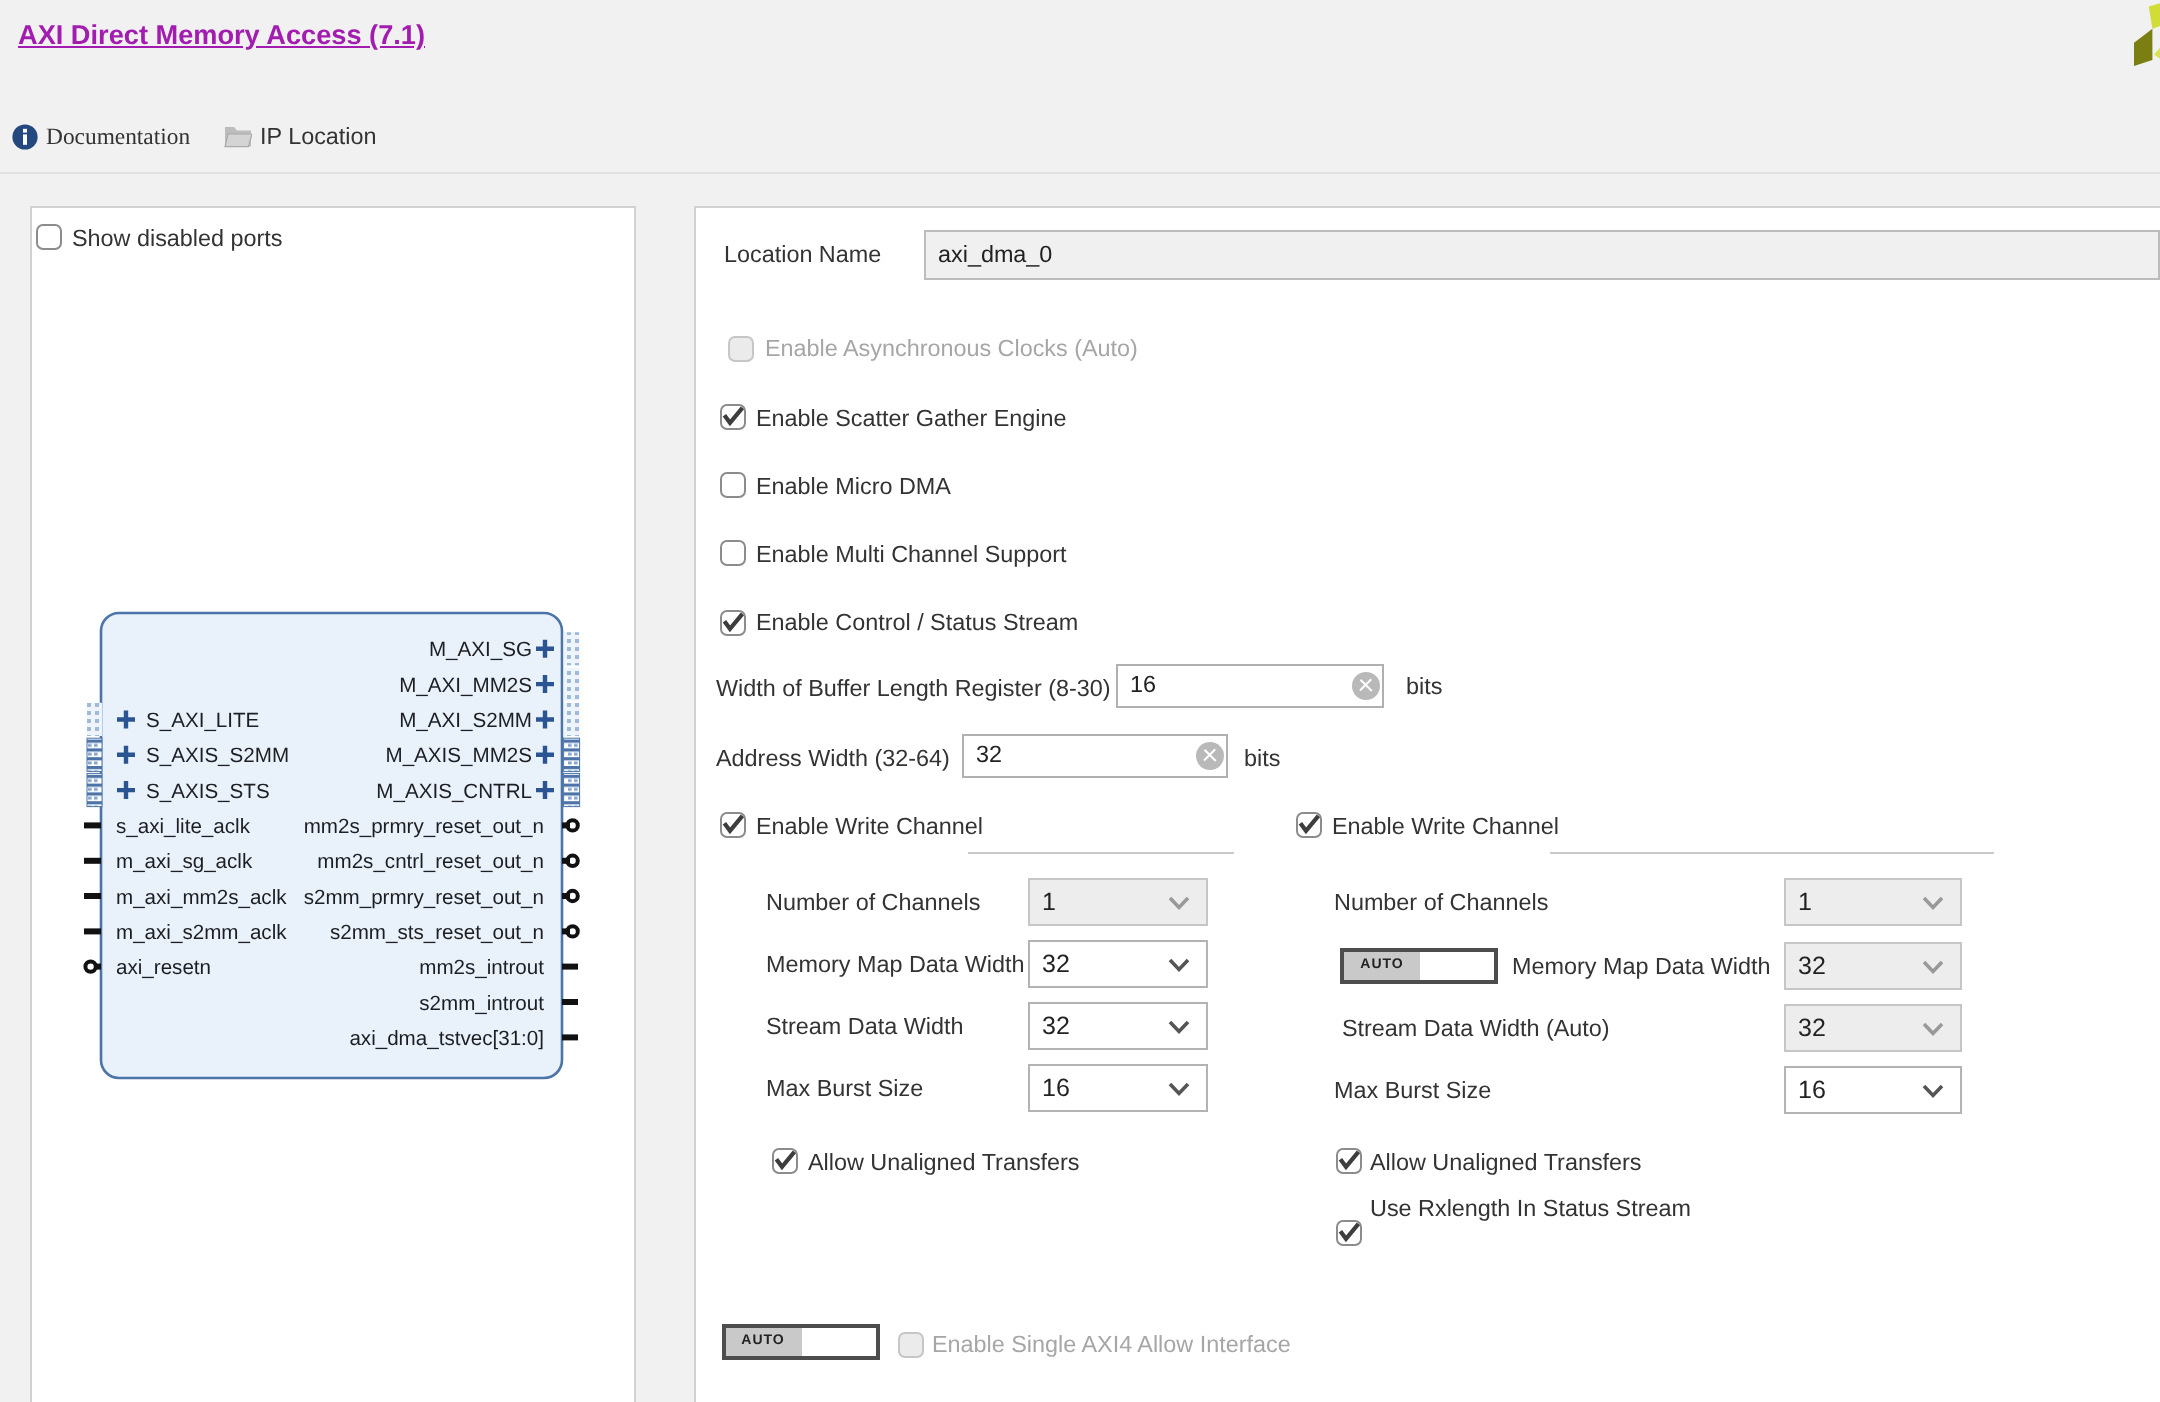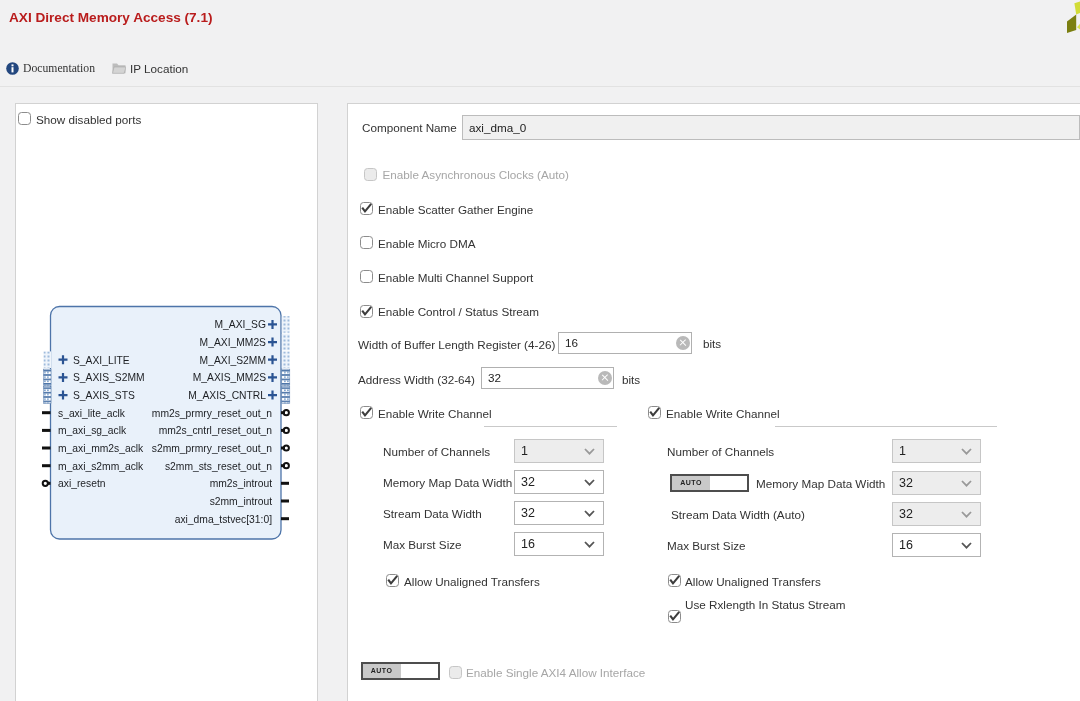--- a/index.html
+++ b/index.html
@@ -19,21 +19,21 @@
 .inp { position:absolute; height:23px; border:1px solid #b0b0b0; background:#fff; font-size:11.7px; color:#222; line-height:21px; padding-left:6px; }
 .clr { position:absolute; width:14px; height:14px; border-radius:50%; background:#b9b9b9; }
 .clr:before, .clr:after { content:""; position:absolute; left:3.2px; top:6.4px; width:7.6px; height:1.4px; background:#fff; }
 .clr:before { transform:rotate(45deg); }
 .clr:after { transform:rotate(-45deg); }
 .gray { color:#a6a6a6; }
 </style>
 </head>
 <body>
 
-<div class="abs" style="left:9px; top:10px; font-size:13.6px; font-weight:bold; color:#b91c1c;">AXI Direct Memory Access (7.1)</div>
+<div class="abs" style="left:9px; top:10px; font-size:13.6px; font-weight:bold; color:#a21caf;text-decoration:underline;">AXI Direct Memory Access (7.1)</div>
 
 <svg class="abs" style="left:1056px; top:0px;" width="24" height="40" viewBox="0 0 24 40">
   <polygon points="18.4,3.2 24,1.6 24,13 20.2,14.4" fill="#d2dc37"></polygon>
   <polygon points="20.2,14.4 11,21.4 11,33 20.2,30" fill="#7b7f11"></polygon>
   <polygon points="21,27.2 24,23.8 24,29.4" fill="#d9e255"></polygon>
 </svg>
 
 <svg class="abs" style="left:5.5px; top:62px;" width="13" height="13" viewBox="0 0 13 13">
   <circle cx="6.5" cy="6.5" r="6.3" fill="#23477f"></circle>
   <rect x="5.5" y="5.2" width="2" height="5.2" fill="#fff"></rect>
@@ -115,41 +115,41 @@
 <rect x="7" y="133.9" width="8.5" height="3" fill="#111"></rect>
 <text x="23" y="139.2" font-size="10.3px" fill="#1c1e22">m_axi_sg_aclk</text>
 <rect x="7" y="151.5" width="8.5" height="3" fill="#111"></rect>
 <text x="23" y="156.8" font-size="10.3px" fill="#1c1e22">m_axi_mm2s_aclk</text>
 <rect x="7" y="169.2" width="8.5" height="3" fill="#111"></rect>
 <text x="23" y="174.5" font-size="10.3px" fill="#1c1e22">m_axi_s2mm_aclk</text>
 <circle cx="10.299999999999997" cy="188.3" r="2.6" fill="none" stroke="#111" stroke-width="2"></circle>
 <rect x="13" y="186.8" width="2.5" height="3" fill="#111"></rect>
 <text x="23" y="192.1" font-size="10.3px" fill="#1c1e22">axi_resetn</text>
 </svg>
-<div class="abs lbl" style="left:362px; top:120.5px;">Component Name</div>
+<div class="abs lbl" style="left:362px; top:120.5px;">Location Name</div>
 <div class="inp" style="left:462px; top:115px; width:618px; height:25px; line-height:23px; background:#f0f0f0; border-color:#bcbcbc;">axi_dma_0</div>
 <div class="cb dis" style="left:364px; top:167.5px;"></div>
 <div class="abs lbl gray" style="left:382.5px; top:167.5px;">Enable Asynchronous Clocks (Auto)</div>
 <div class="cb" style="left:360px; top:202px;">
     <svg width="13" height="13" viewBox="0 0 13 13">
       <path d="M1.2 4.6 L4.0 8.4 L10.2 0.9" stroke="#3d3d3d" stroke-width="2.1" fill="none"></path>
     </svg>
   </div>
 <div class="abs lbl" style="left:378px; top:202.5px;">Enable Scatter Gather Engine</div>
 <div class="cb" style="left:360px; top:236px;"></div>
 <div class="abs lbl" style="left:378px; top:236.5px;">Enable Micro DMA</div>
 <div class="cb" style="left:360px; top:270px;"></div>
 <div class="abs lbl" style="left:378px; top:270.5px;">Enable Multi Channel Support</div>
 <div class="cb" style="left:360px; top:304.5px;">
     <svg width="13" height="13" viewBox="0 0 13 13">
       <path d="M1.2 4.6 L4.0 8.4 L10.2 0.9" stroke="#3d3d3d" stroke-width="2.1" fill="none"></path>
     </svg>
   </div>
 <div class="abs lbl" style="left:378px; top:305px;">Enable Control / Status Stream</div>
-<div class="abs lbl" style="left:358px; top:337.5px;">Width of Buffer Length Register (4-26)</div>
+<div class="abs lbl" style="left:358px; top:337.5px;">Width of Buffer Length Register (8-30)</div>
 <div class="inp" style="left:558px; top:332px; width:134px; height:22px; line-height:20px;">16</div>
 <div class="clr" style="left:676px; top:336px;"></div>
 <div class="abs lbl" style="left:703px; top:337px;">bits</div>
 <div class="abs lbl" style="left:358px; top:372.5px;">Address Width (32-64)</div>
 <div class="inp" style="left:481px; top:367px; width:133px; height:22px; line-height:20px;">32</div>
 <div class="clr" style="left:598px; top:371px;"></div>
 <div class="abs lbl" style="left:622px; top:372.5px;">bits</div>
 <div class="cb" style="left:360px; top:406px;">
     <svg width="13" height="13" viewBox="0 0 13 13">
       <path d="M1.2 4.6 L4.0 8.4 L10.2 0.9" stroke="#3d3d3d" stroke-width="2.1" fill="none"></path>

